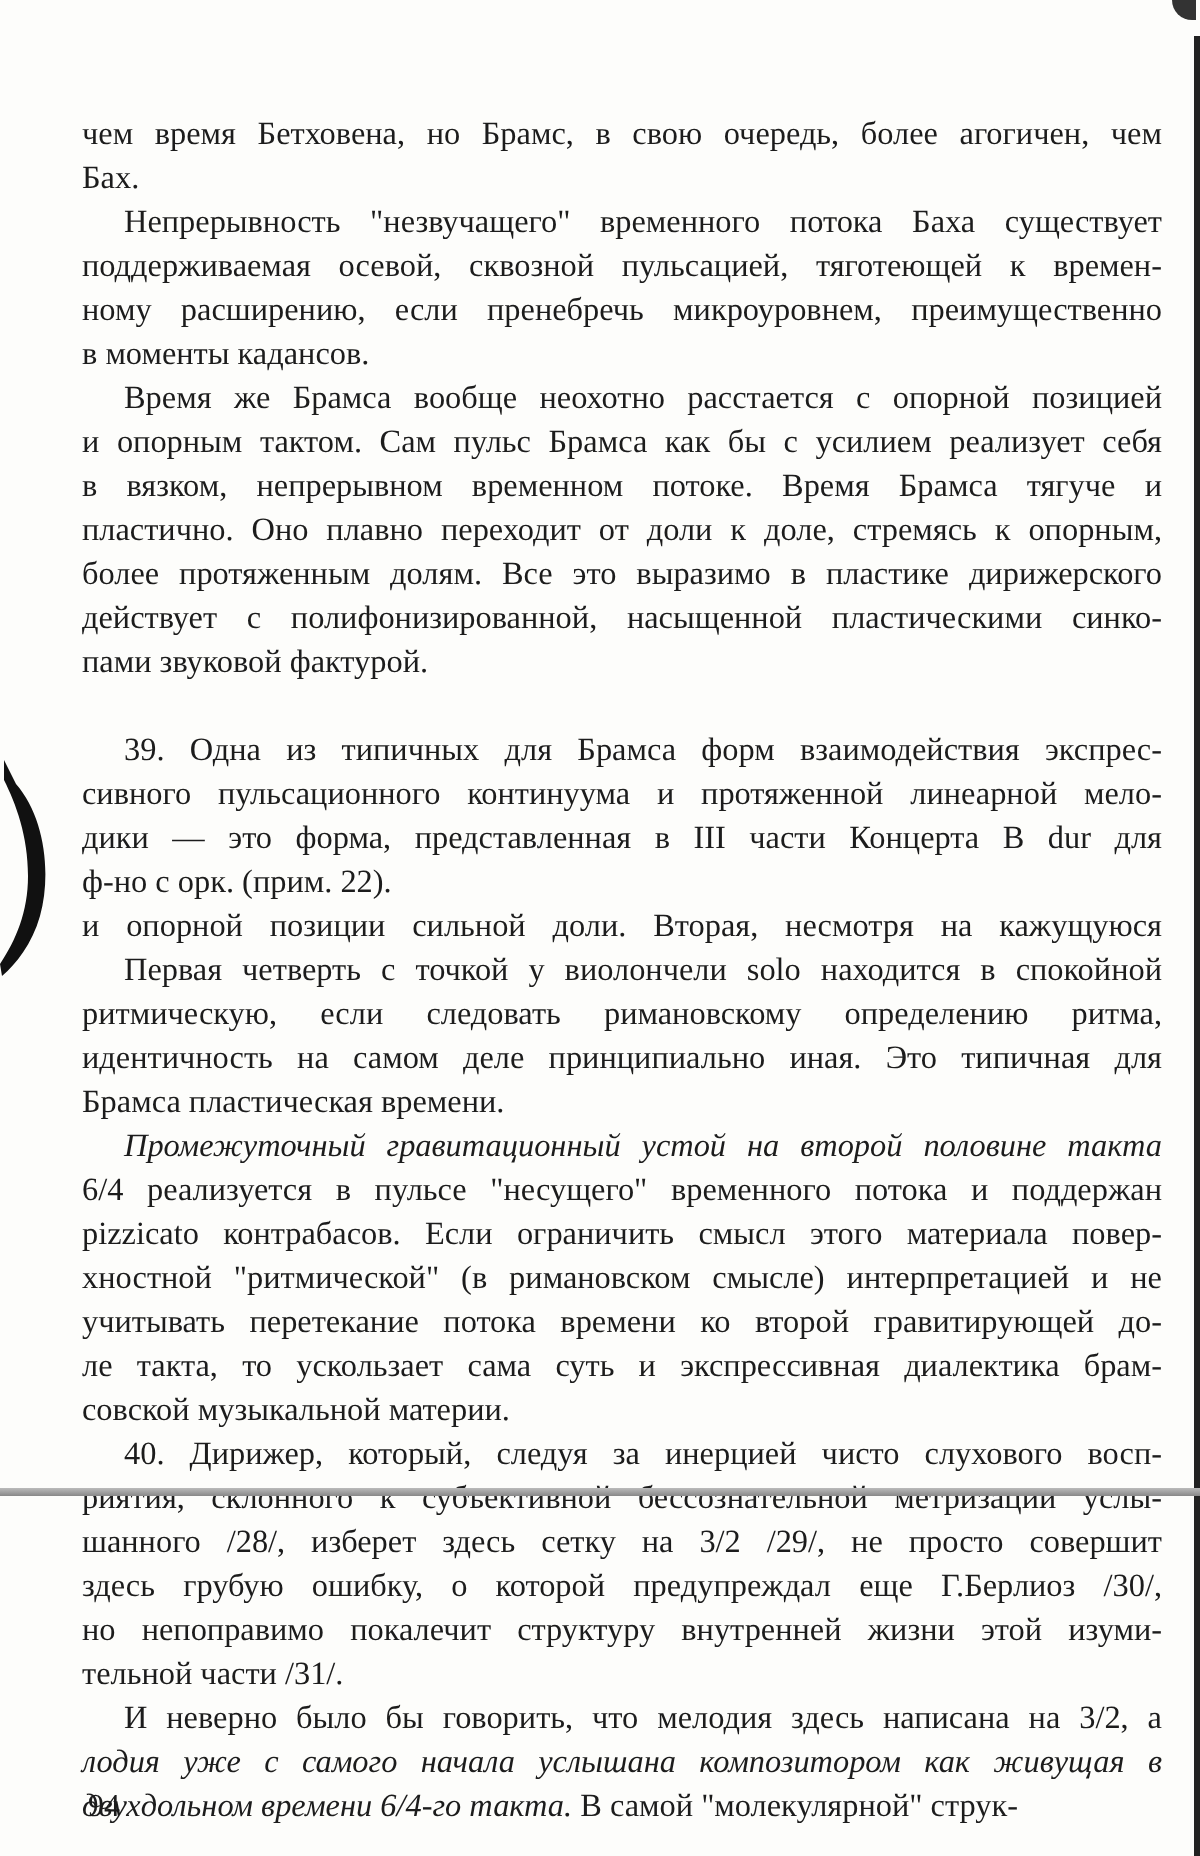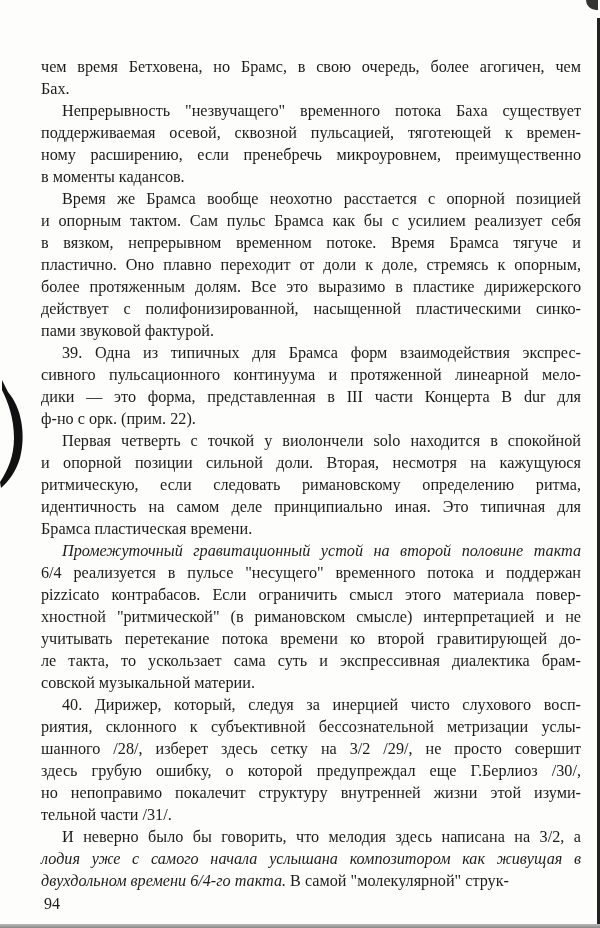--- a/index.html
+++ b/index.html
@@ -3,21 +3,21 @@
 <meta charset="utf-8">
 <style>
   html, body { margin: 0; padding: 0; }
   body {
     width: 600px; height: 928px; position: relative; overflow: hidden;
     background: #fdfdfb;
     font-family: "Liberation Serif", "DejaVu Serif", serif;
     color: #1c1c1c;
   }
   .page {
-    position: absolute; left: 0; top: 0; width: 600px; height: 928px;
+    position: absolute; left: 0; top: 0; width: 600px; height: 748px;
   }
   .right-border {
     position: absolute; right: 0; top: 18px; width: 3px; height: 910px;
     background: #222;
   }
   .bottom-edge {
     position: absolute; left: 0; right: 0; bottom: 0; height: 4px;
     background: linear-gradient(#bbb, #888);
   }
   .corner-mark {
@@ -65,28 +65,28 @@
       <p>
         <span class="line" style="text-indent: 21px;">Время же Брамса вообще неохотно расстается с опорной позицией</span>
         <span class="line">и опорным тактом. Сам пульс Брамса как бы с усилием реализует себя</span>
         <span class="line">в вязком, непрерывном временном потоке. Время Брамса тягуче и</span>
         <span class="line">пластично. Оно плавно переходит от доли к доле, стремясь к опорным,</span>
         <span class="line">более протяженным долям. Все это выразимо в пластике дирижерского</span>
         <span class="line">действует с полифонизированной, насыщенной пластическими синко-</span>
         <span class="line last">пами звуковой фактурой.</span>
       </p>
       <p>
-        <span class="line" style="text-indent: 21px;">39. Одна из типичных для Брамса форм взаимодействия экспрес-</span>
+        <span class="line" style="text-indent: 21px; margin-top: 22px;">39. Одна из типичных для Брамса форм взаимодействия экспрес-</span>
         <span class="line">сивного пульсационного континуума и протяженной линеарной мело-</span>
         <span class="line">дики — это форма, представленная в III части Концерта B dur для</span>
         <span class="line last">ф-но с орк. (прим. 22).</span>
       </p>
       <p>
+        <span class="line">и опорной позиции сильной доли. Вторая, несмотря на кажущуюся</span>
         <span class="line" style="text-indent: 21px;">Первая четверть с точкой у виолончели solo находится в спокойной</span>
-        <span class="line">и опорной позиции сильной доли. Вторая, несмотря на кажущуюся</span>
         <span class="line">ритмическую, если следовать римановскому определению ритма,</span>
         <span class="line">идентичность на самом деле принципиально иная. Это типичная для</span>
         <span class="line last">Брамса пластическая времени.</span>
       </p>
       <p>
         <span class="line" style="text-indent: 21px; font-style: italic;">Промежуточный гравитационный устой на второй половине такта</span>
         <span class="line">6/4 реализуется в пульсе "несущего" временного потока и поддержан</span>
         <span class="line">pizzicato контрабасов. Если ограничить смысл этого материала повер-</span>
         <span class="line">хностной "ритмической" (в римановском смысле) интерпретацией и не</span>
         <span class="line">учитывать перетекание потока времени ко второй гравитирующей до-</span>

